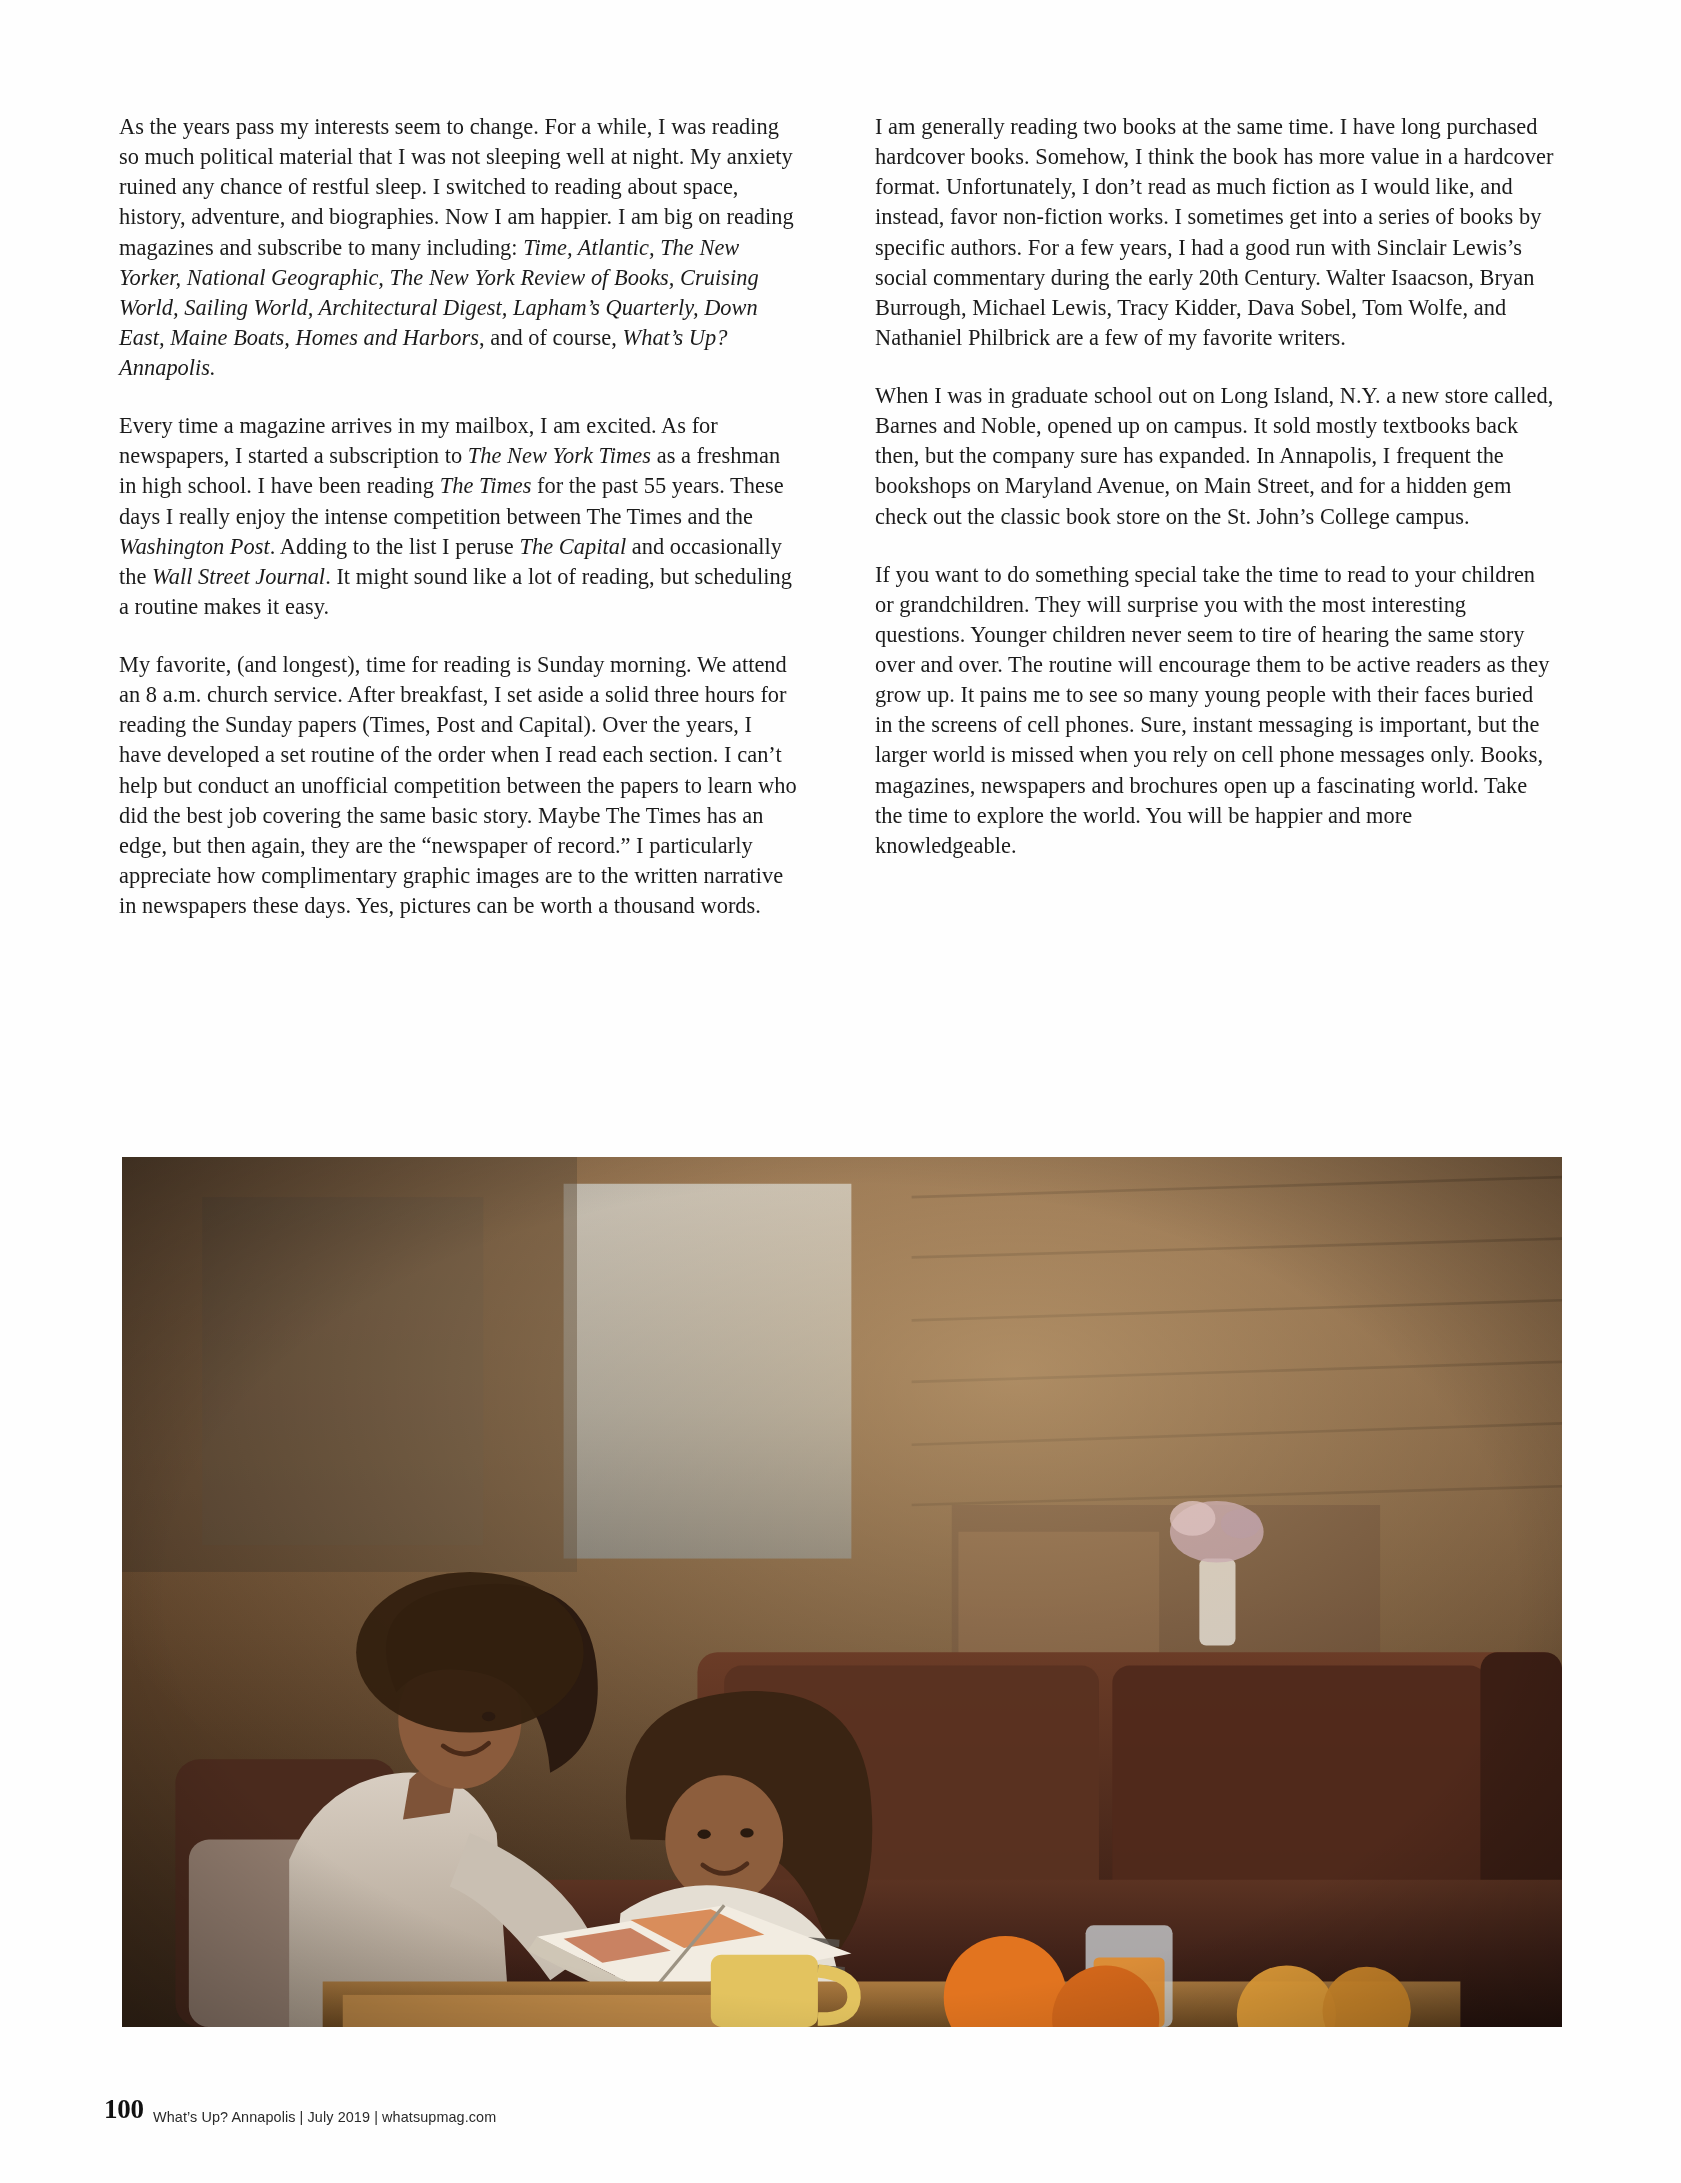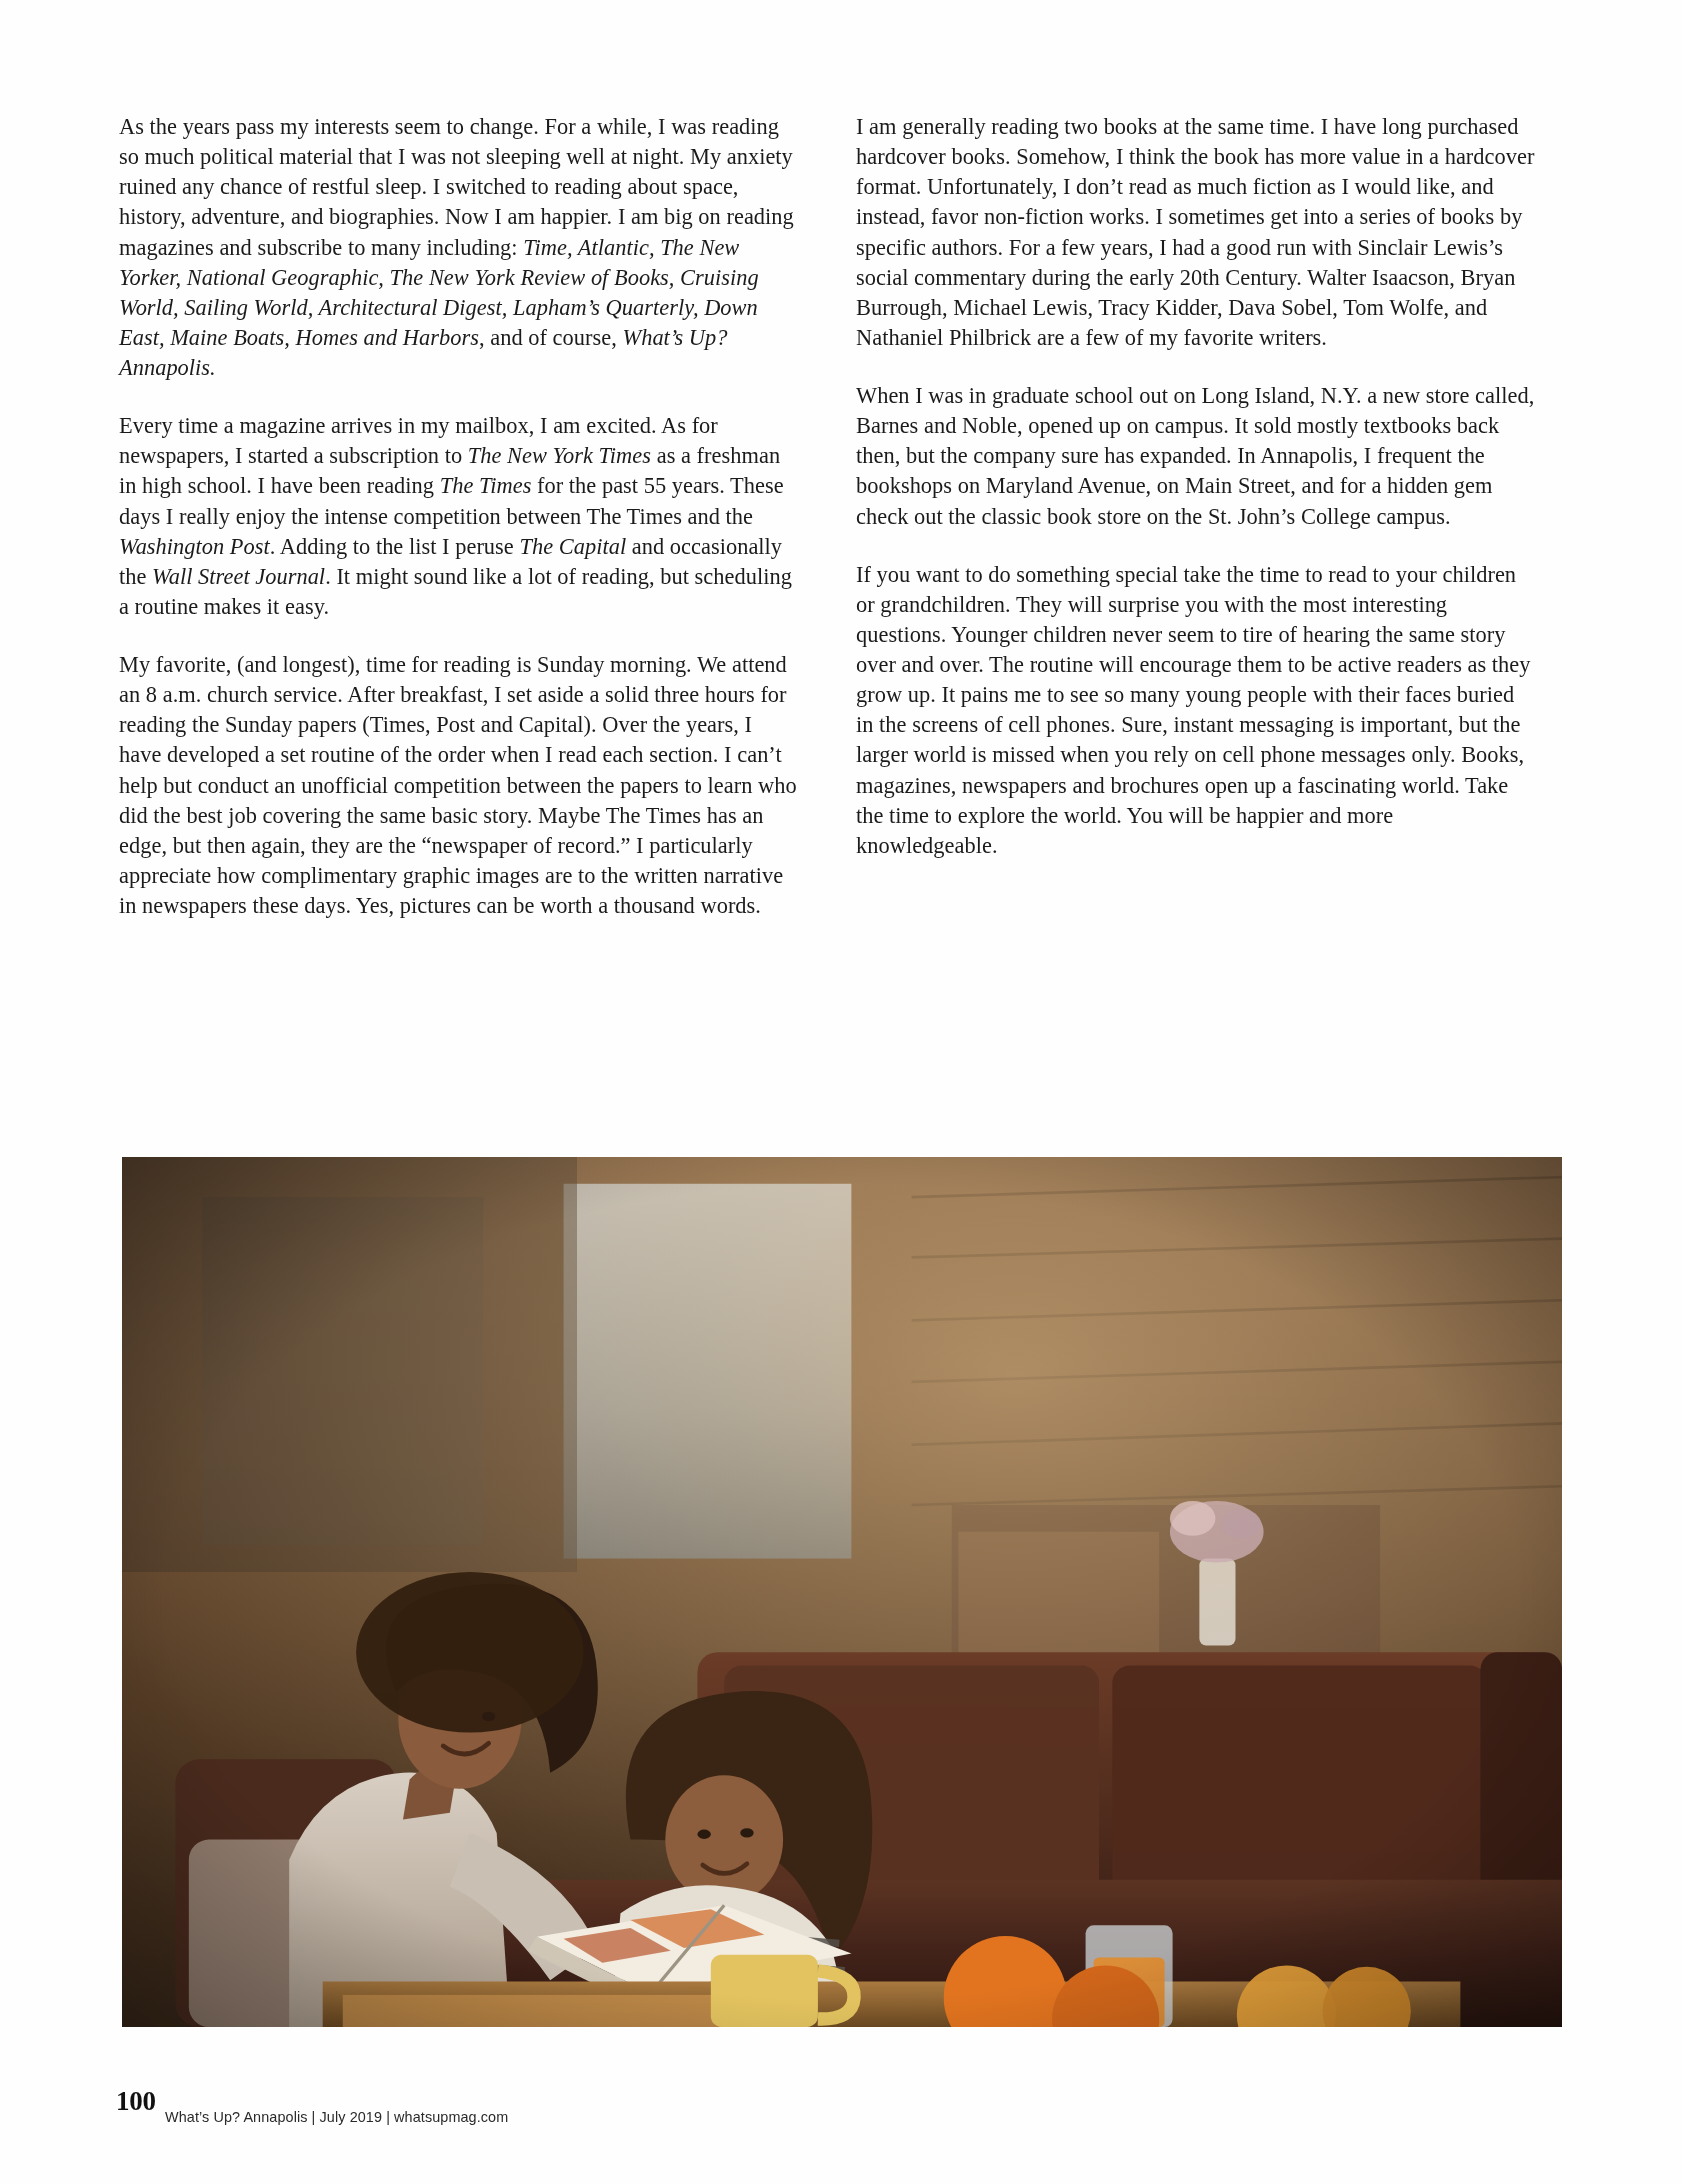--- a/index.html
+++ b/index.html
@@ -19,21 +19,21 @@
     position: absolute;
     inset: 0;
     background: #fefefe;
   }
   .columns {
     position: absolute;
     left: 119px;
     top: 112px;
     width: 1446px;
     display: flex;
-    gap: 56px;
+    gap: 75px;
   }
   .col {
     width: 681px;
   }
   p.body {
     margin: 0 0 28px 0;
     font-size: 22.4px;
     line-height: 1.345;
     text-align: left;
     letter-spacing: 0.03px;
@@ -55,24 +55,24 @@
     overflow: hidden;
     background: #241a14;
   }
   .photo svg {
     display: block;
     width: 100%;
     height: 100%;
   }
   .footer {
     position: absolute;
-    left: 116px;
+    left: 104px;
     bottom: 58px;
     display: flex;
-    align-items: center;
+    align-items: flex-end;
     gap: 9.4px;
   }
   .folio {
     font-family: "Liberation Serif", serif;
     font-weight: bold;
     font-size: 27px;
     color: #111;
     letter-spacing: -0.3px;
   }
   .footer-text {

